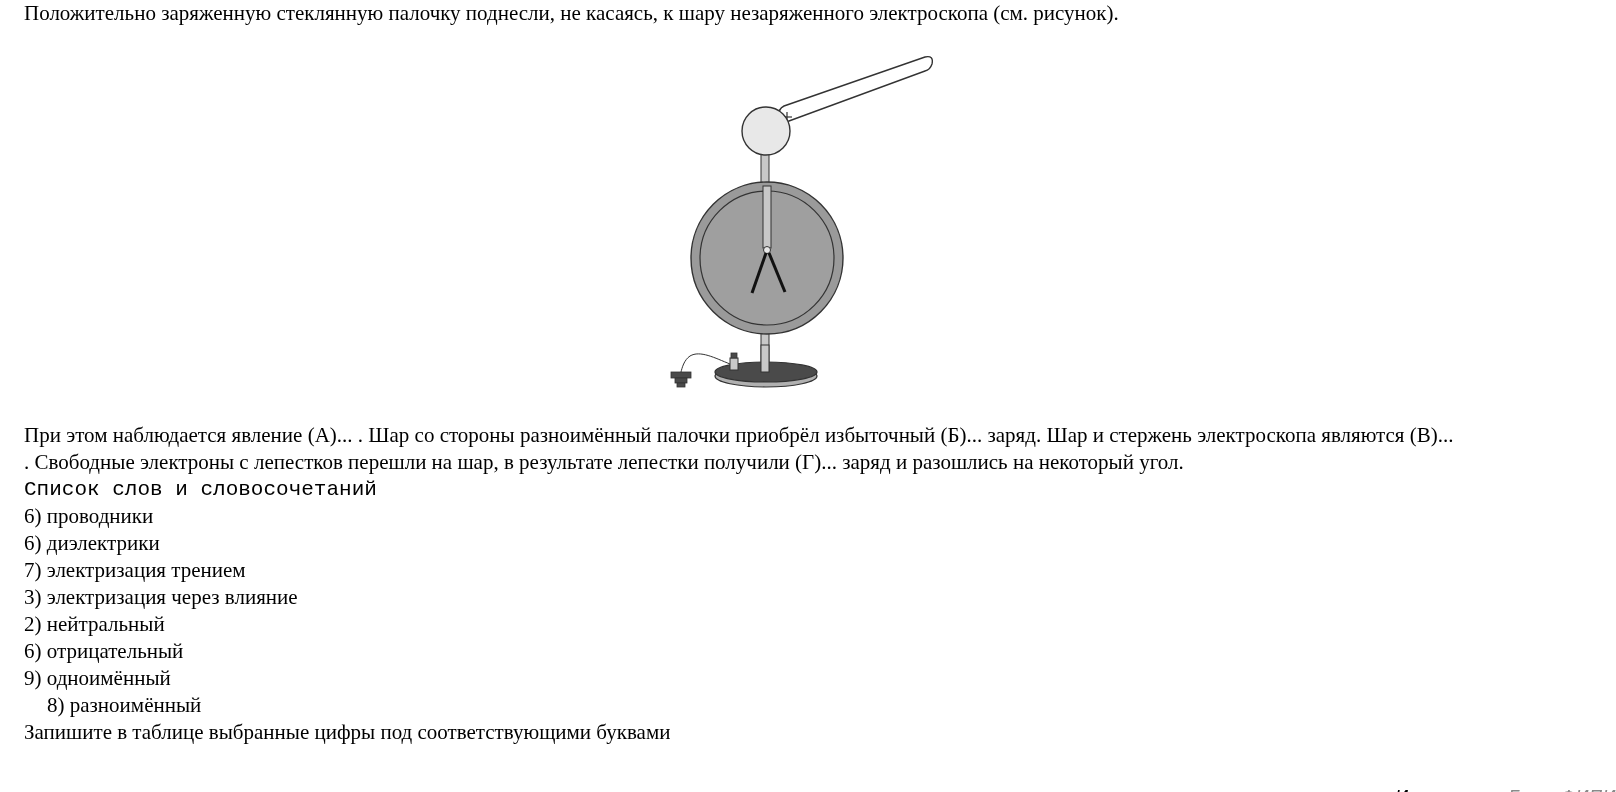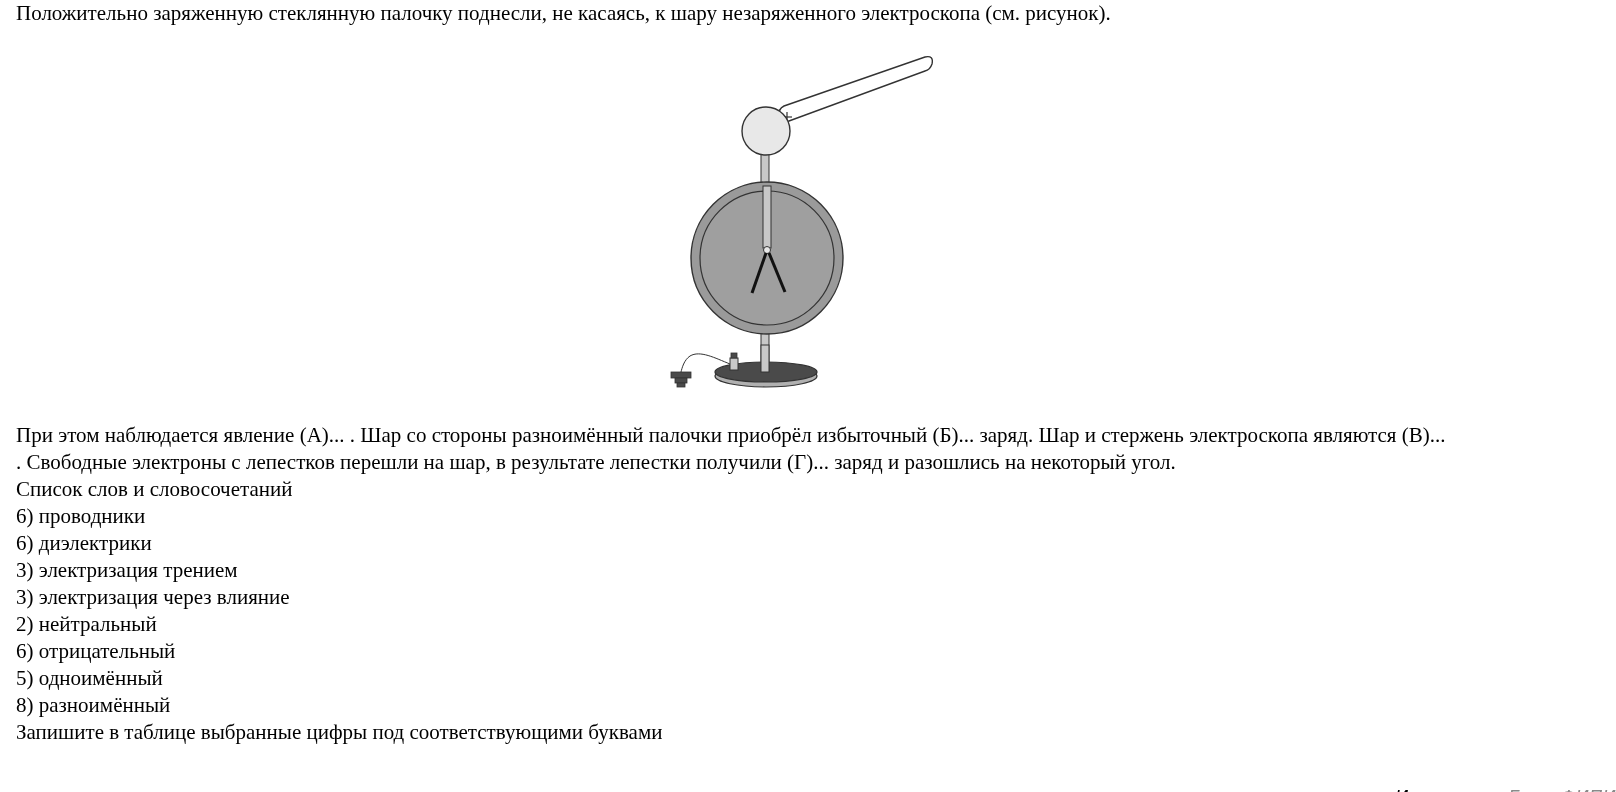--- a/index.html
+++ b/index.html
@@ -11,21 +11,21 @@
       width: 1616px;
       height: 792px;
       position: relative;
       overflow: hidden;
       font-family: "Liberation Serif", serif;
       font-size: 21px;
       color: #000000;
     }
     .line {
       position: absolute;
-      left: 0;
+      left: 8px;
       white-space: nowrap;
       line-height: 27px;
       padding-left: 16px;
     }
     .figure {
       position: absolute;
       left: 660px;
       top: 46px;
       width: 320px;
       height: 350px;
@@ -81,27 +81,27 @@
     <rect x="731" y="353" width="6" height="5" fill="#4a4a4a" stroke="#333" stroke-width="0.8"></rect>
     <path d="M730,364 C715,358 700,350 690,356 C684,360 682,368 681,372" fill="none" stroke="#333" stroke-width="1"></path>
     <rect x="671" y="372" width="20" height="6" fill="#4a4a4a" stroke="#333" stroke-width="0.8"></rect>
     <rect x="675" y="378" width="12" height="5" fill="#4a4a4a" stroke="#333" stroke-width="0.8"></rect>
     <rect x="677" y="383" width="8" height="4" fill="#4a4a4a" stroke="#333" stroke-width="0.8"></rect>
   </svg>
 </div>
 
 <div class="line" style="top:422px;">При этом наблюдается явление (А)... . Шар со стороны разноимённый палочки приобрёл избыточный (Б)... заряд. Шар и стержень электроскопа являются (В)...</div>
 <div class="line" style="top:449px;">. Свободные электроны с лепестков перешли на шар, в результате лепестки получили (Г)... заряд и разошлись на некоторый угол.</div>
-<div class="line" style="top:476px;">Список слов и словосочетаний</div>
+<div class="line" style="top:476px;font-family:Liberation Mono, monospace;">Список слов и словосочетаний</div>
 <div class="line" style="top:503px;">6) проводники</div>
 <div class="line" style="top:530px;">6) диэлектрики</div>
-<div class="line" style="top:557px;">3) электризация трением</div>
+<div class="line" style="top:557px;">7) электризация трением</div>
 <div class="line" style="top:584px;">3) электризация через влияние</div>
 <div class="line" style="top:611px;">2) нейтральный</div>
 <div class="line" style="top:638px;">6) отрицательный</div>
-<div class="line" style="top:665px;">5) одноимённый</div>
-<div class="line" style="top:692px;">8) разноимённый</div>
+<div class="line" style="top:665px;">9) одноимённый</div>
+<div class="line" style="top:692px;margin-left:23px;">8) разноимённый</div>
 <div class="line" style="top:719px;font-family:Liberation Serif, serif;">Запишите в таблице выбранные цифры под соответствующими буквами</div>
 
 <div class="sources">
   <span>Источники:</span>
   <a class="src-link">Банк ФИПИ</a>
 </div>
 
 </body></html>

